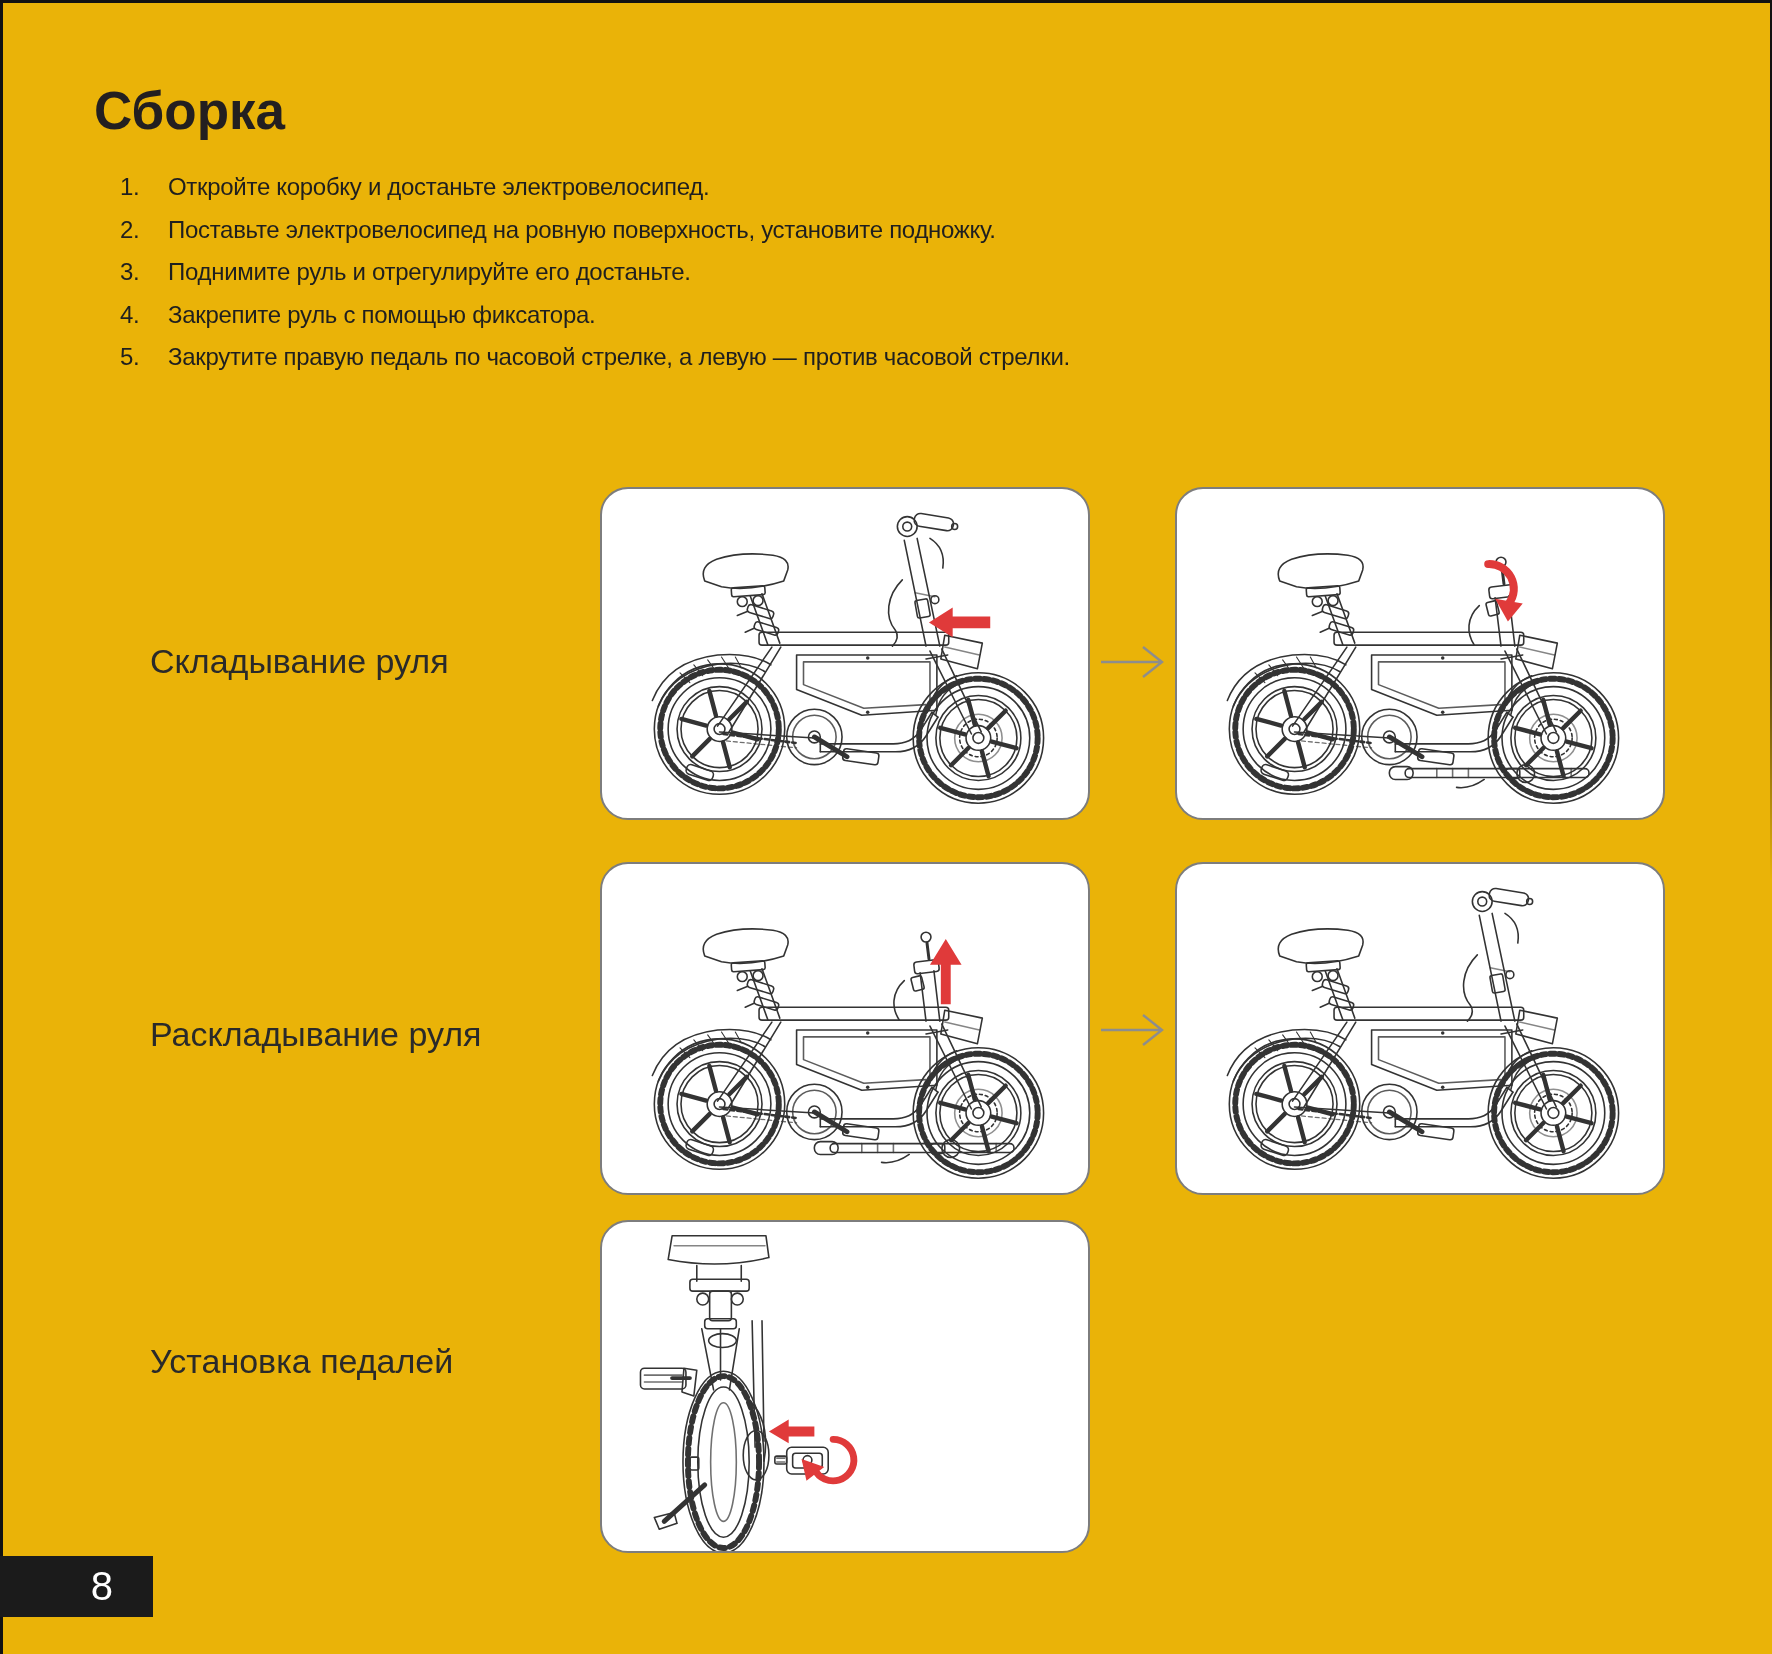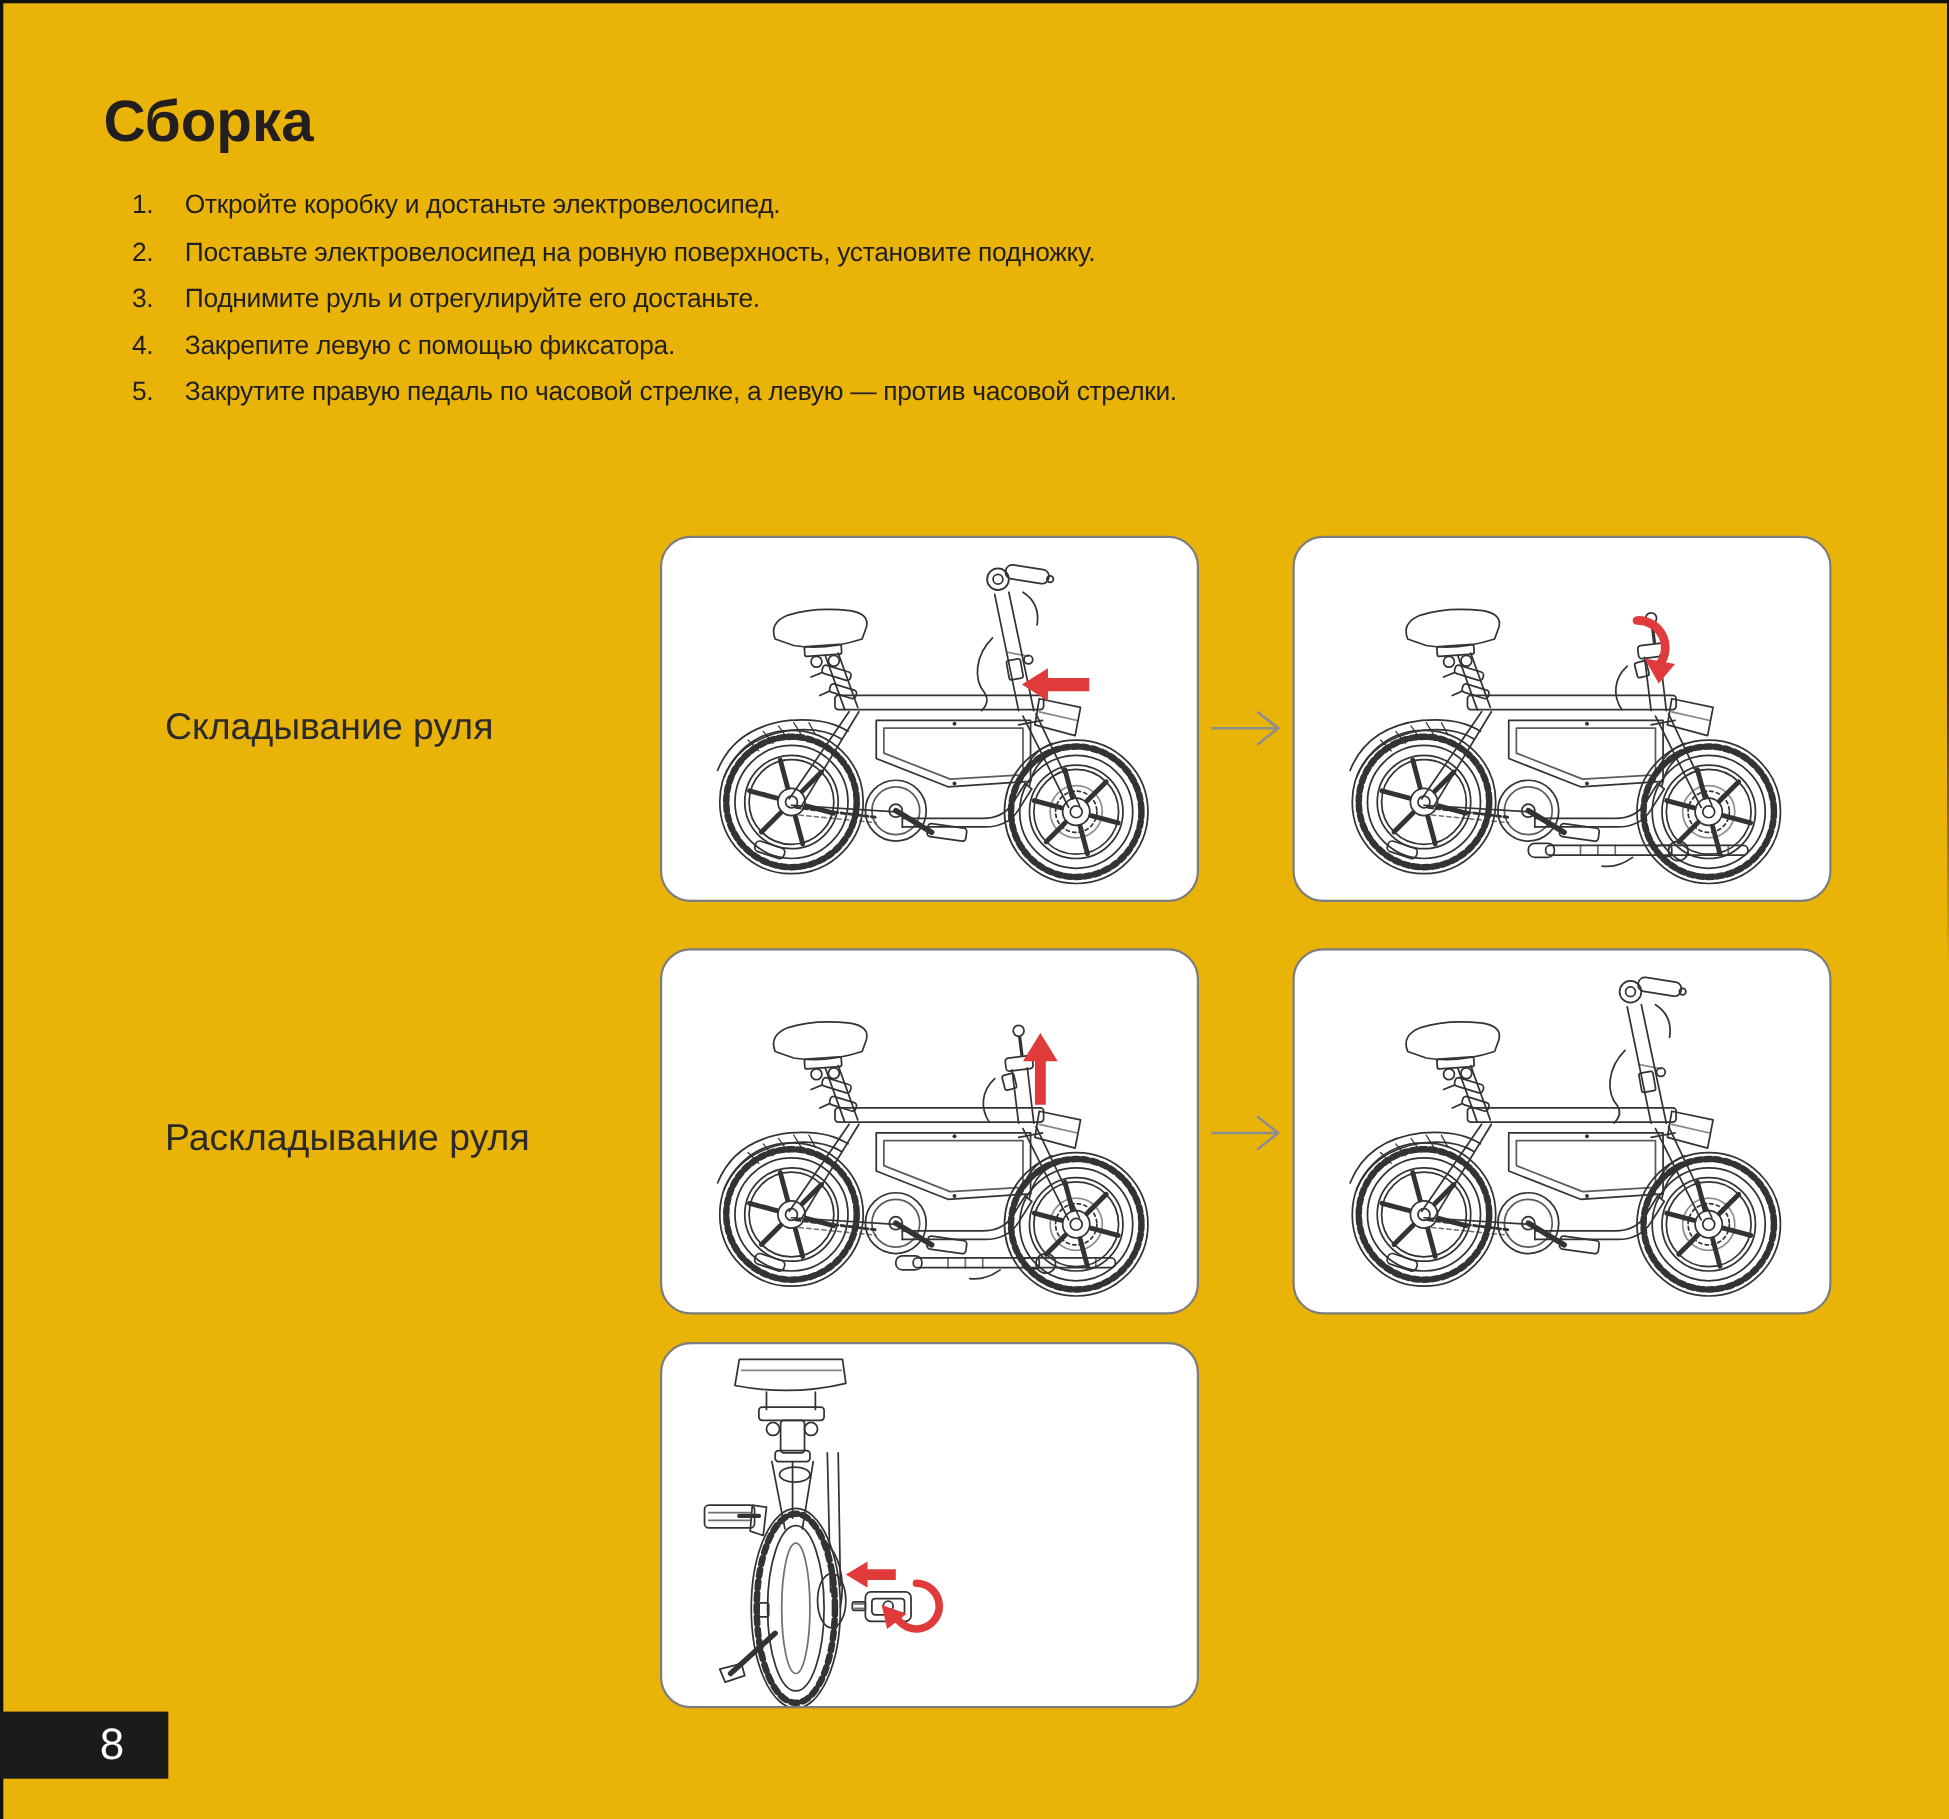--- a/index.html
+++ b/index.html
@@ -39,21 +39,21 @@
   <div class="edge-top"></div>
   <div class="edge-left"></div>
   <div class="edge-right"></div>
 
   <h1 class="title">Сборка</h1>
 
   <ol class="instructions">
     <li>Откройте коробку и достаньте электровелосипед.</li>
     <li>Поставьте электровелосипед на ровную поверхность, установите подножку.</li>
     <li>Поднимите руль и отрегулируйте его достаньте.</li>
-    <li>Закрепите левую с помощью фиксатора.</li>
+    <li>Закрепите руль с помощью фиксатора.</li>
     <li>Закрутите правую педаль по часовой стрелке, а левую — против часовой стрелки.</li>
   </ol>
 
   <svg class="defs-holder" aria-hidden="true">
     <defs>
       <g id="wside" class="art">
         <circle r="66"></circle>
         <circle r="60" stroke-width="6" stroke-dasharray="5 4"></circle>
         <circle r="52"></circle>
         <circle r="43"></circle>
@@ -175,20 +175,21 @@
   <svg class="connector" id="conn-1" viewBox="0 0 72 44">
     <path d="M3,22 H62 M45,7 L64,22 L45,37" stroke="#8d8d8d" stroke-width="2.4" fill="none"></path>
   </svg>
   <div class="fig-box" id="box-3">
     <svg viewBox="0 0 490 333">
       <use href="#bike-common"></use>
       <use href="#front-upright"></use>
     </svg>
   </div>
 
+  <div class="fig-label" id="label-2">Установка педалей</div>
   <div class="fig-box" id="box-4">
     <svg viewBox="0 0 490 333">
       <g class="art">
         <path d="M70,14 L165,14 L168,36 Q118,48 66,38 Z"></path>
         <path d="M72,24 L164,24" opacity=".6"></path>
         <path d="M95,44 V60 M140,44 V60"></path>
         <rect x="88" y="58" width="60" height="12" rx="3"></rect>
         <circle cx="101" cy="78" r="6"></circle>
         <circle cx="136" cy="78" r="6"></circle>
         <rect x="108" y="70" width="22" height="30" rx="3"></rect>

